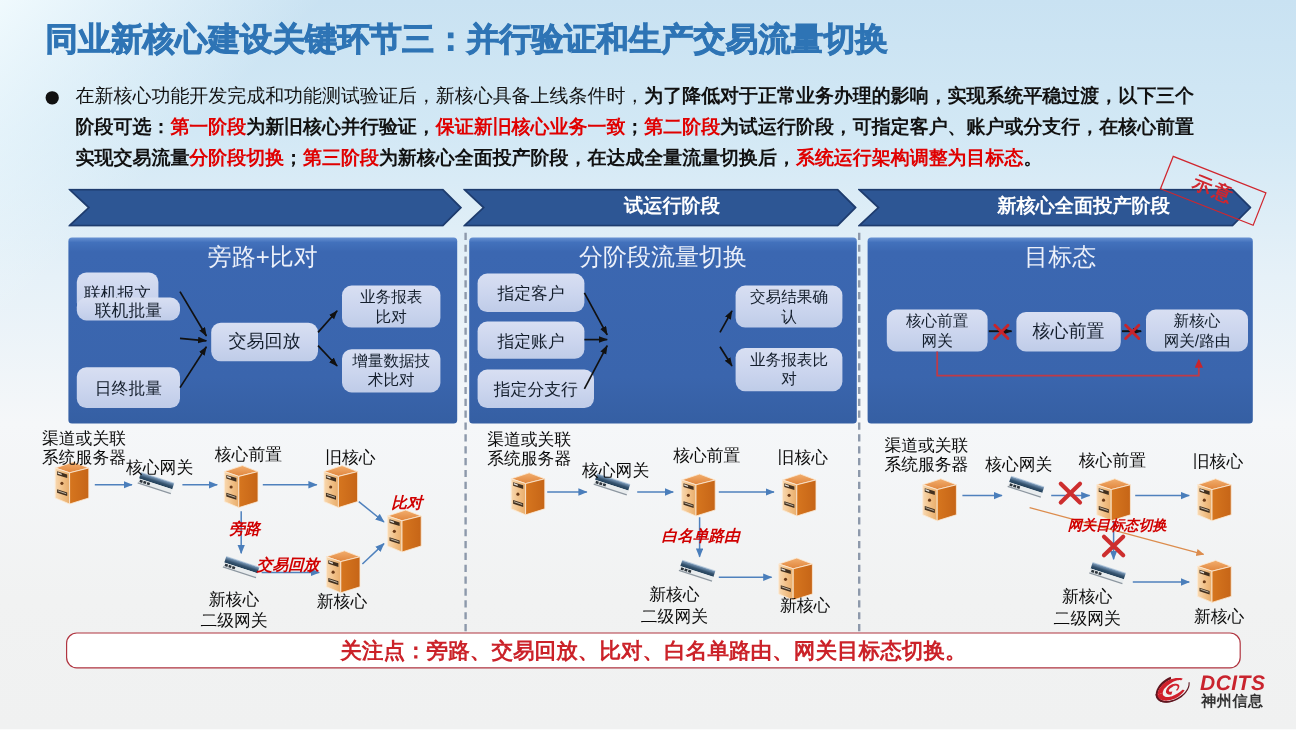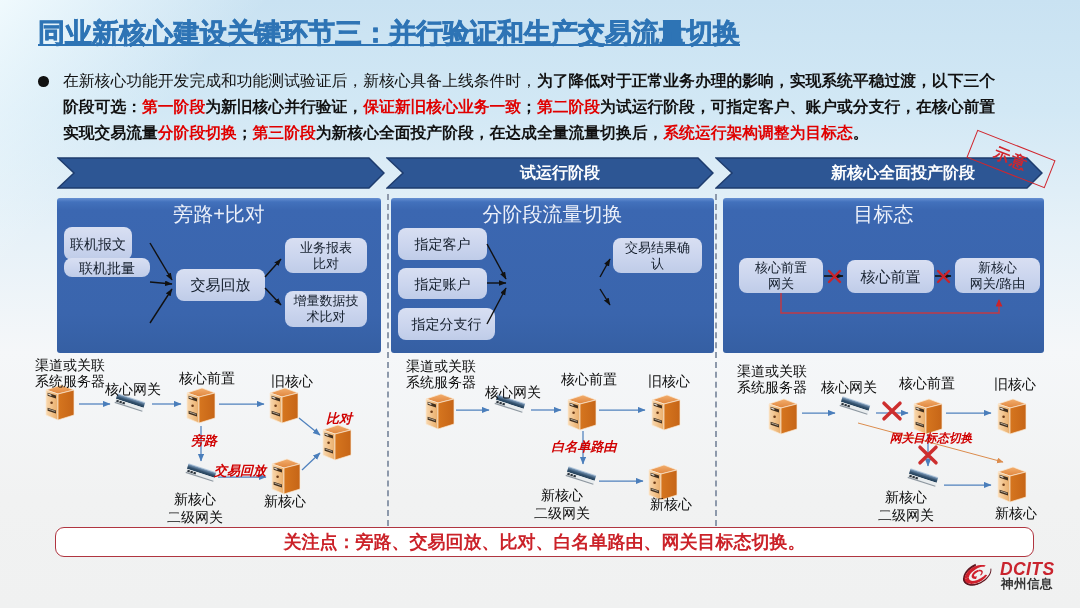--- a/index.html
+++ b/index.html
@@ -2,21 +2,21 @@
 <html><head>
 <meta charset="utf-8">
 <style>
 html,body{margin:0;padding:0;}
 #slide{position:relative;width:1080px;height:608px;overflow:hidden;
   font-family:"Liberation Sans",sans-serif;
   background:
     linear-gradient(135deg, rgba(242,251,254,.95) 0%, rgba(242,251,254,0) 16%),
     linear-gradient(180deg,#c9e2f2 0%,#d2e8f5 18%,#e6f1f8 38%,#f5f7f9 58%,#f1f2f2 82%,#f0f1f1 100%);}
 .abs{position:absolute;}
-.title{left:38px;top:15px;font-size:27px;font-weight:900;color:#2e74b5;text-decoration:underline;-webkit-text-stroke:0.7px #2e74b5;}
+.title{left:38px;top:15px;font-size:27px;font-weight:900;color:#2e74b5;-webkit-text-stroke:0.7px #2e74b5;}
 .para{left:63px;top:68px;width:990px;font-size:15.8px;line-height:26px;color:#111;}
 .bullet{left:38px;top:76px;width:10.5px;height:10.5px;border-radius:50%;background:#111;}
 .b{font-weight:bold;}
 .r{font-weight:bold;color:#e00000;}
 .hdr{position:absolute;top:157px;width:328px;height:32px;color:#fff;font-size:16px;font-weight:bold;
   text-align:center;line-height:32px;}
 .hdrbg{position:absolute;left:0;top:0;width:100%;height:100%;}
 .panel{position:absolute;top:198px;height:155px;border-radius:3px;
   background:linear-gradient(180deg,#6690d2 0,#4271bc 4px,#3b67b1 12px,#3a65ad 75%,#355fa3 100%);}
 .ptitle{position:absolute;top:3px;left:0;width:100%;text-align:center;font-size:20px;color:#edf1fa;}
@@ -65,29 +65,31 @@
       <div class="ptitle">旁路+比对</div>
     </div>
   <div class="panel" style="left:391px;width:323px;">
       <div class="ptitle">分阶段流量切换</div>
     </div>
   <div class="panel" style="left:723px;width:321px;">
       <div class="ptitle">目标态</div>
     </div>
 
   <div class="box" style="left:64px;top:227px;width:68px;height:33px;">联机报文</div>
-  <div class="box" style="left:64px;top:258px;width:86px;height:19px;text-align:right;">联机批量</div>
+  <div class="box" style="left:64px;top:248px;width:86px;height:19px;text-align:right;">联机批量</div>
+  <div class="box" style="left:64px;top:306px;width:86px;height:34px;">日终批量</div>
   <div class="box" style="left:176px;top:269px;width:89px;height:32px;font-size:15px;">交易回放</div>
   <div class="box" style="left:285px;top:238px;width:82px;height:35px;font-size:13px;">业务报表<br>比对</div>
   <div class="box" style="left:285px;top:291px;width:82px;height:36px;font-size:13px;">增量数据技<br>术比对</div>
 
   <div class="box" style="left:398px;top:228px;width:89px;height:32px;">指定客户</div>
   <div class="box" style="left:398px;top:268px;width:89px;height:31px;">指定账户</div>
   <div class="box" style="left:398px;top:308px;width:97px;height:32px;">指定分支行</div>
   <div class="box" style="left:613px;top:238px;width:89px;height:35px;font-size:13px;">交易结果确<br>认</div>
+  <div class="box" style="left:613px;top:290px;width:89px;height:36px;font-size:13px;">业务报表比<br>对</div>
 
   <div class="box" style="left:739px;top:258px;width:84px;height:35px;font-size:13px;">核心前置<br>网关</div>
   <div class="box" style="left:847px;top:260px;width:87px;height:33px;font-size:15px;">核心前置</div>
   <div class="box" style="left:955px;top:258px;width:85px;height:35px;font-size:13px;">新核心<br>网关/路由</div>
 
   <svg class="abs" style="left:0;top:0;" width="1080" height="608" viewBox="0 0 1080 608">
     <defs>
       <marker id="mb" markerUnits="userSpaceOnUse" markerWidth="8" markerHeight="7" refX="7" refY="2.75" orient="auto">
           <path d="M0,0 L7.5,2.75 L0,5.5 Z" fill="#111"></path>
         </marker>

